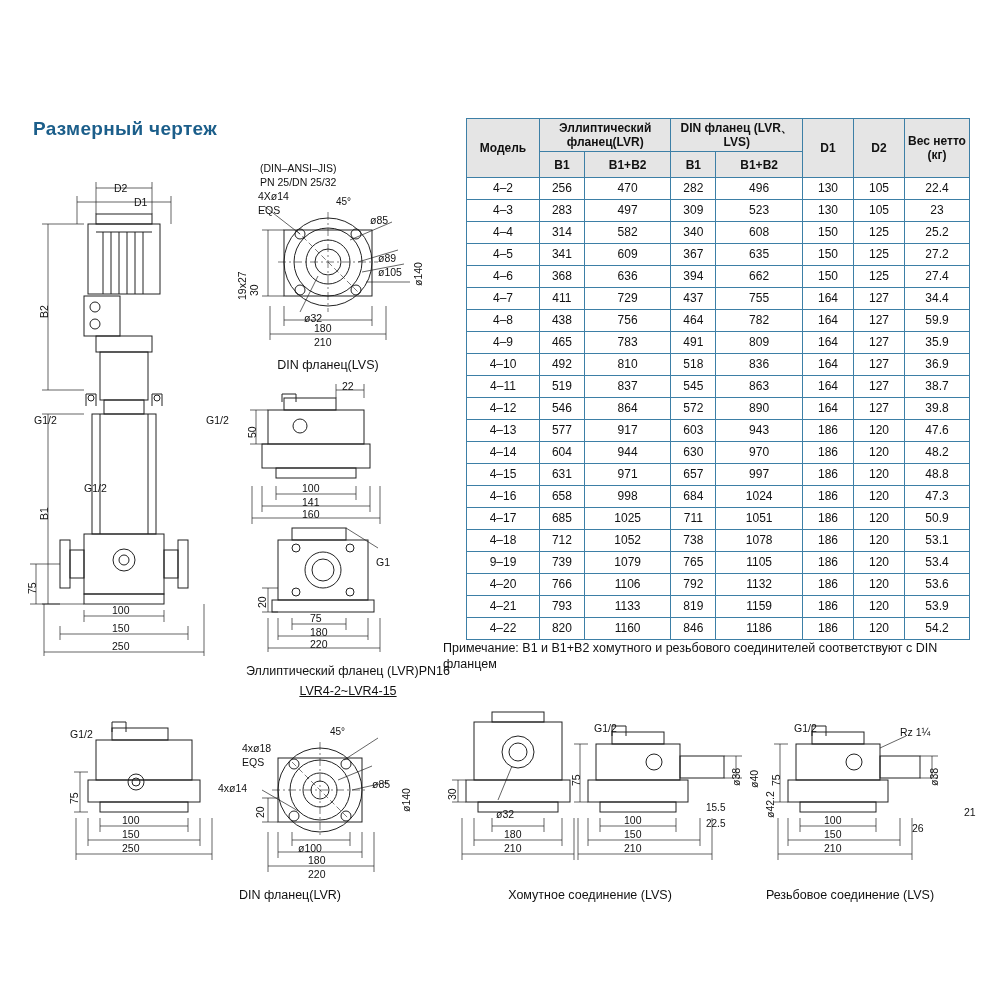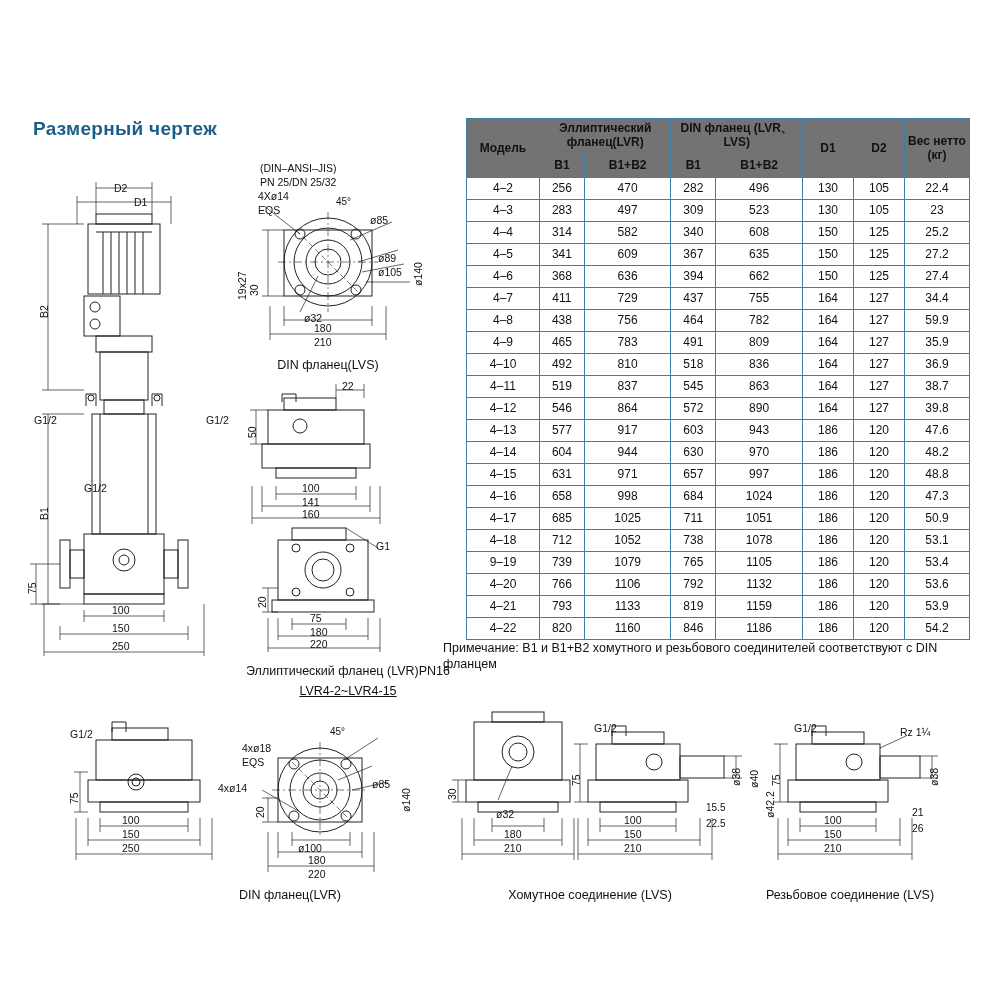--- a/index.html
+++ b/index.html
@@ -25,21 +25,21 @@
   }
   table.spec th, table.spec td{
     border:1px solid #3d7fa6;
     text-align:center;
     padding:0;
     height:21px;
     line-height:21px;
     color:#111;
   }
   table.spec thead th{
-    background:#737373;
+    background:#e5e5e5;
     font-weight:bold;
     font-size:12px;
     line-height:14px;
     padding:2px 1px;
   }
   table.spec tbody td{
     font-size:12px;
   }
   .note{
     position:absolute; left:443px; top:640px; width:520px;
@@ -609,21 +609,21 @@
 
 <div class="cap" style="left:248px;top:358px;width:160px;">DIN фланец(LVS)</div>
 
 <div class="lbl" style="left:260px;top:400px;"></div>
 <div class="lbl" style="left:342px;top:380px;">22</div>
 <div class="lbl vert" style="left:246px;top:438px;">50</div>
 <div class="lbl" style="left:302px;top:482px;">100</div>
 <div class="lbl" style="left:302px;top:496px;">141</div>
 <div class="lbl" style="left:302px;top:508px;">160</div>
 
-<div class="lbl" style="left:376px;top:540px;">G1</div>
+<div class="lbl" style="left:376px;top:556px;">G1</div>
 <div class="lbl vert" style="left:256px;top:608px;">20</div>
 <div class="lbl" style="left:310px;top:612px;">75</div>
 <div class="lbl" style="left:310px;top:626px;">180</div>
 <div class="lbl" style="left:310px;top:638px;">220</div>
 
 <div class="cap" style="left:228px;top:664px;width:240px;">Эллиптический фланец (LVR)PN16</div>
 <div class="cap" style="left:228px;top:684px;width:240px;text-decoration:underline;">LVR4-2~LVR4-15</div>
 
 <div class="lbl" style="left:70px;top:728px;">G1/2</div>
 <div class="lbl vert" style="left:68px;top:804px;">75</div>
@@ -658,19 +658,19 @@
 <div class="lbl" style="left:624px;top:814px;">100</div>
 <div class="lbl" style="left:624px;top:828px;">150</div>
 <div class="lbl" style="left:624px;top:842px;">210</div>
 
 <div class="cap" style="left:470px;top:888px;width:240px;">Хомутное соединение (LVS)</div>
 
 <div class="lbl" style="left:794px;top:722px;">G1/2</div>
 <div class="lbl" style="left:900px;top:726px;">Rz 1¼</div>
 <div class="lbl vert" style="left:770px;top:786px;">75</div>
 <div class="lbl vert" style="left:928px;top:786px;">ø38</div>
-<div class="lbl" style="left:912px;top:806px;">21</div>
+<div class="lbl" style="left:964px;top:806px;">21</div>
 <div class="lbl" style="left:912px;top:822px;">26</div>
 <div class="lbl" style="left:824px;top:814px;">100</div>
 <div class="lbl" style="left:824px;top:828px;">150</div>
 <div class="lbl" style="left:824px;top:842px;">210</div>
 
 <div class="cap" style="left:720px;top:888px;width:260px;">Резьбовое соединение (LVS)</div>
 
 </body></html>

